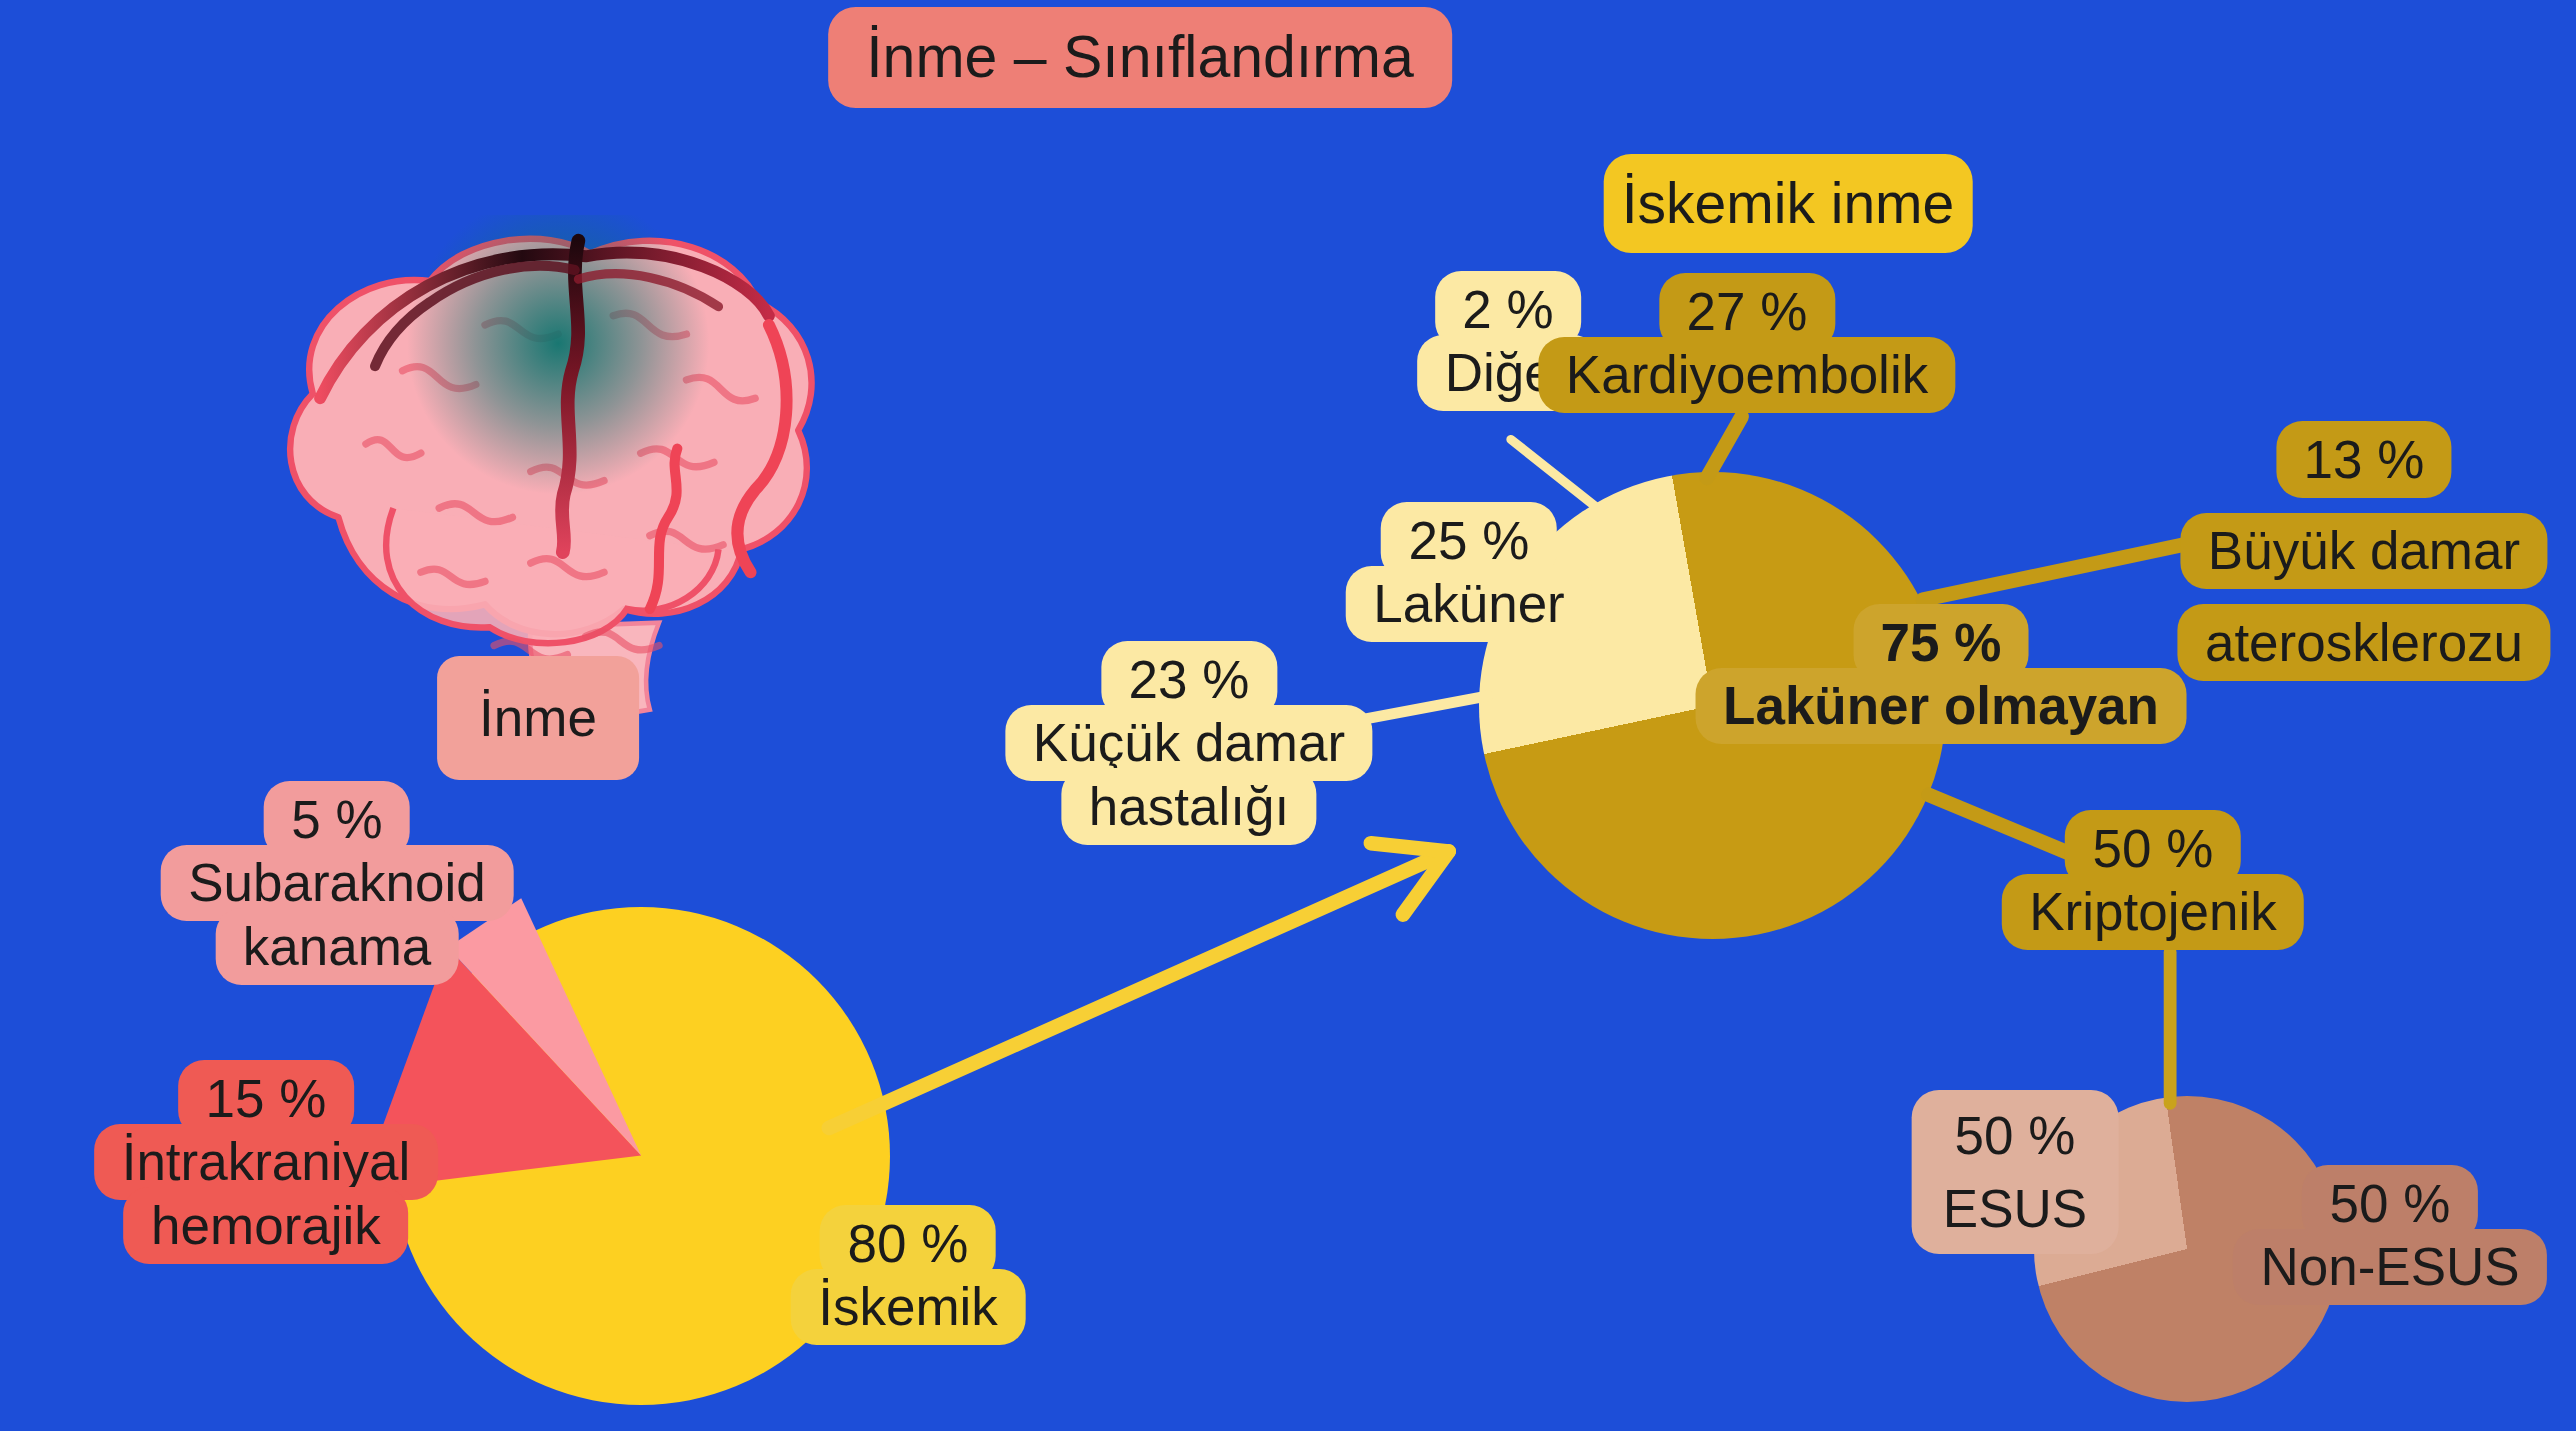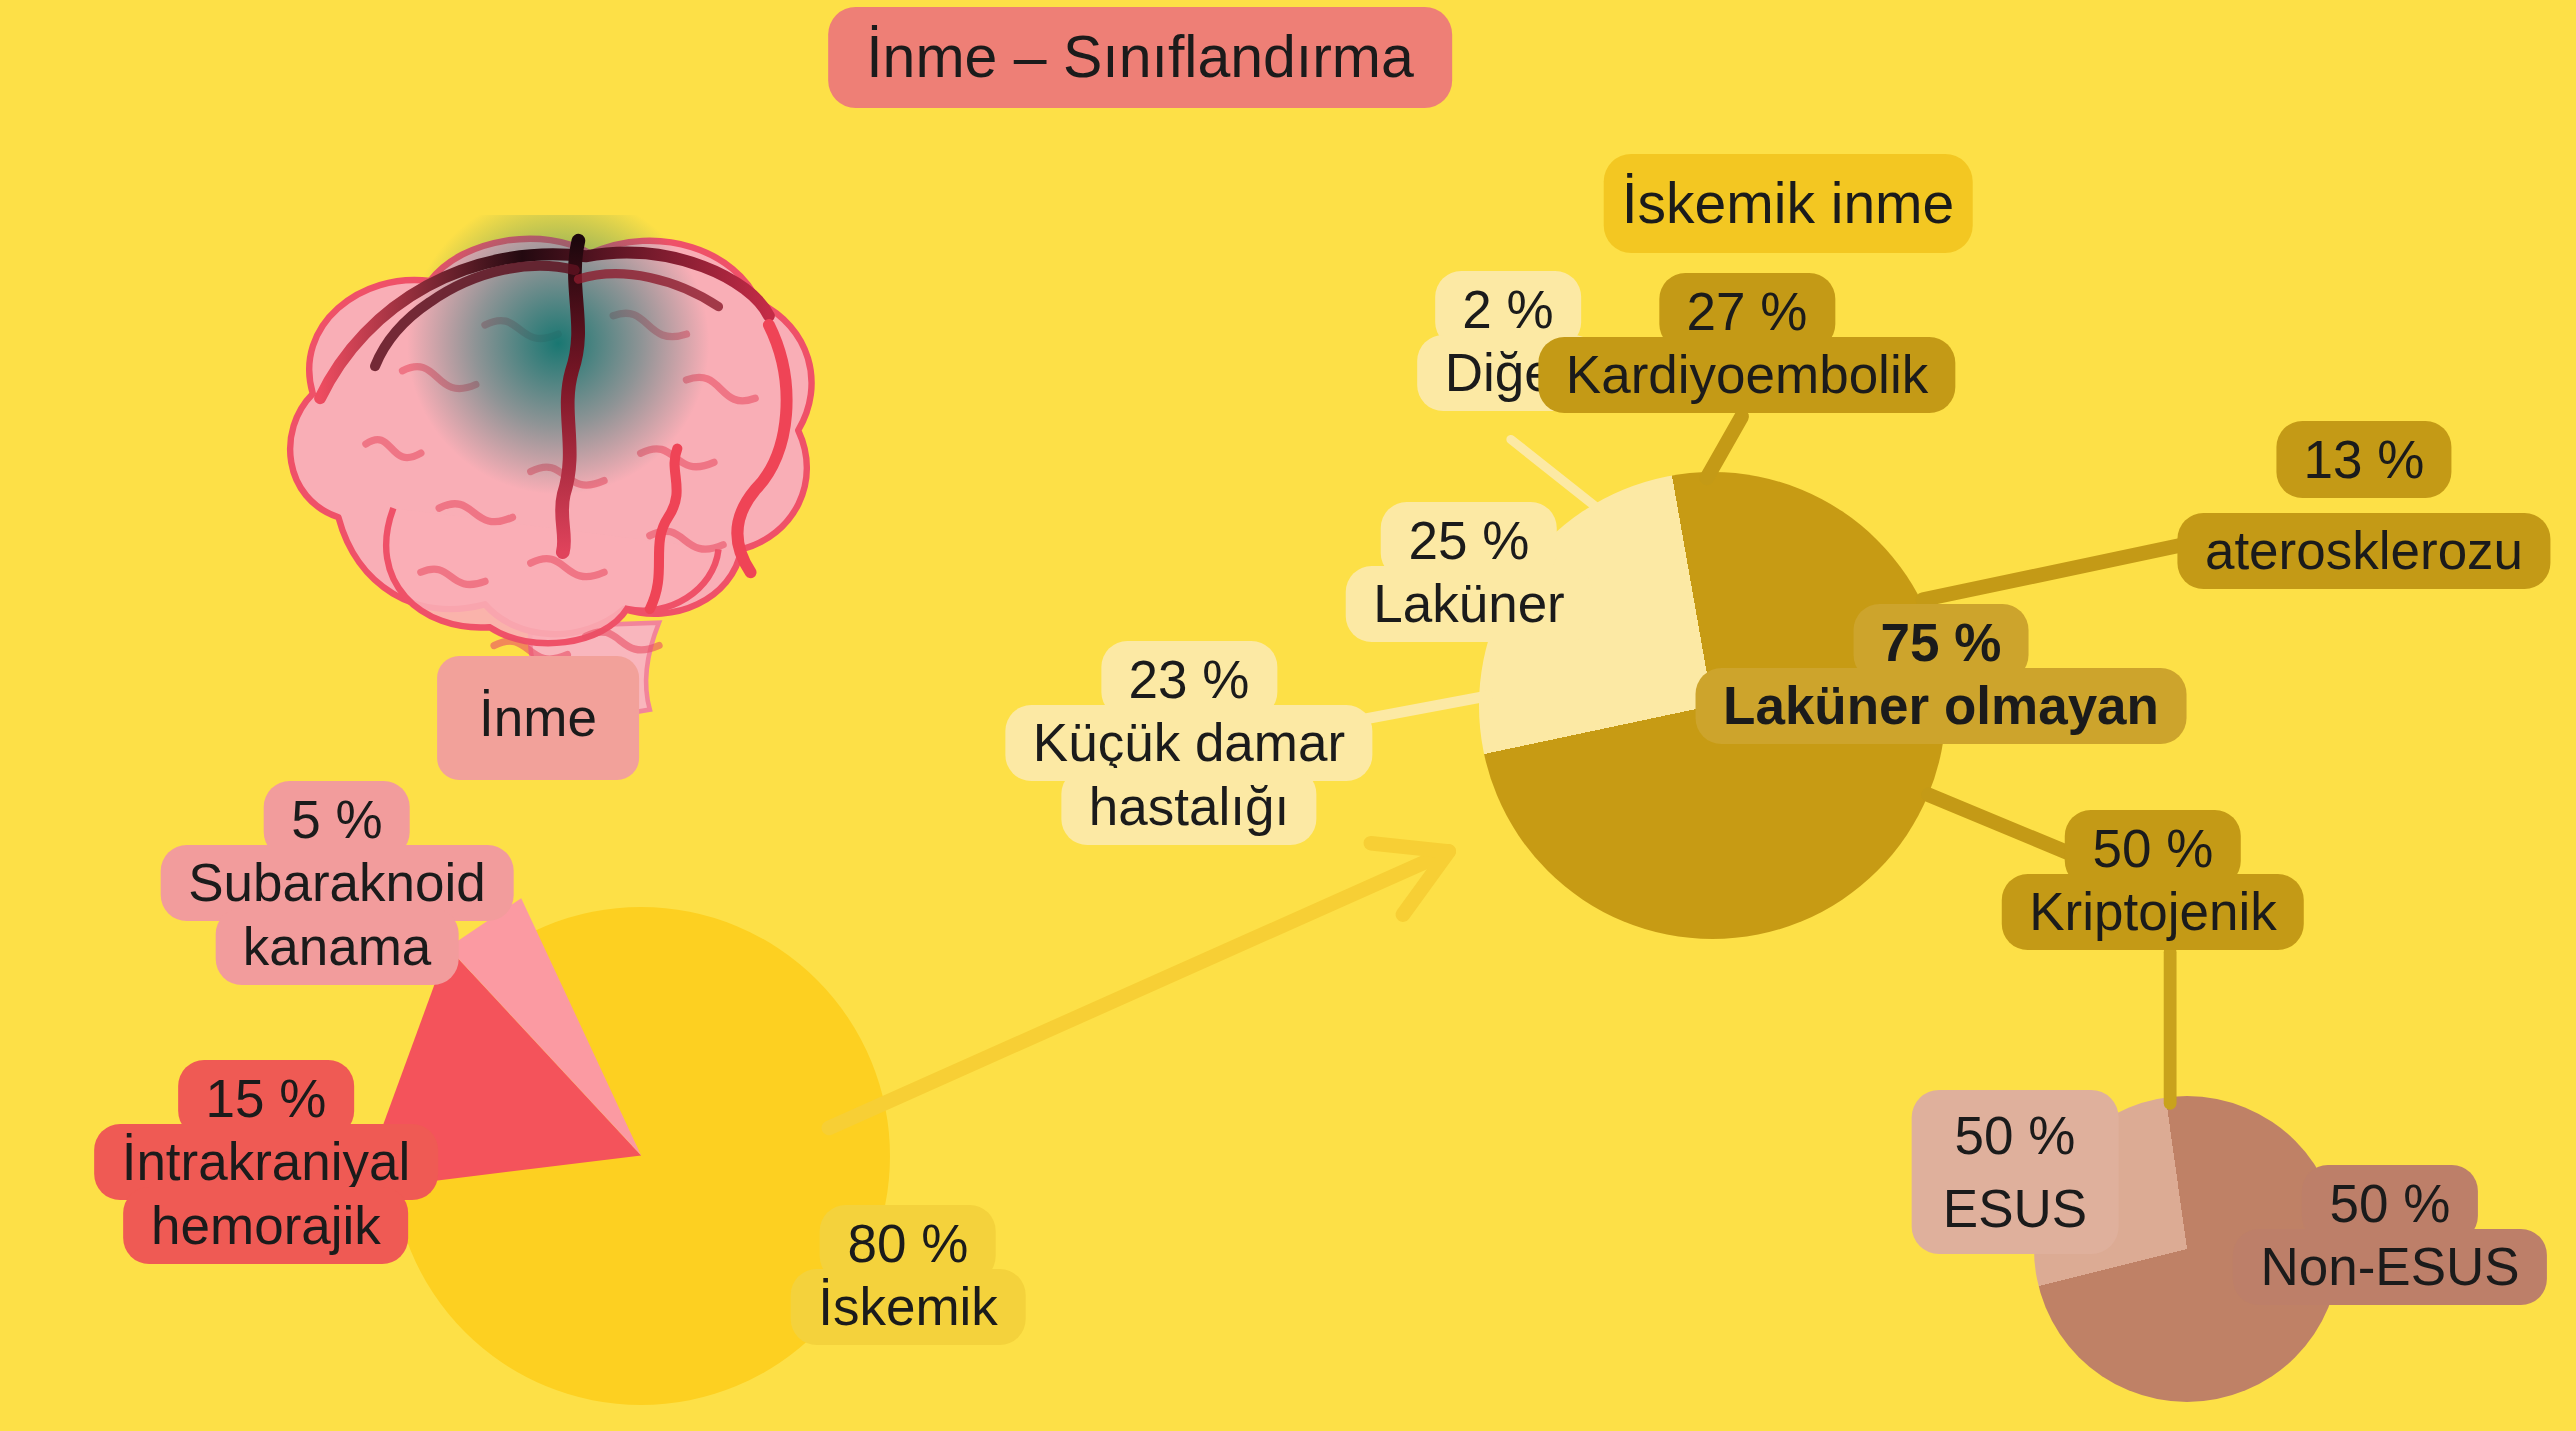--- a/index.html
+++ b/index.html
@@ -1,17 +1,17 @@
 <!DOCTYPE html>
 <html style="font-size:14.7px"><head>
 <meta charset="utf-8">
 <style>
   html,body{margin:0;padding:0;background:#ffffff;}
   .stage{
-    position:relative;width:2576px;height:1431px;overflow:hidden;background:#fde047;
+    position:relative;width:2576px;height:1431px;overflow:hidden;background:#1d4ed8;
     font-family:"Liberation Sans",sans-serif;color:#1b1b1b;
   }
   .pie{position:absolute;border-radius:50%;z-index:1;}
   #pie-stroke{left:392px;top:907px;width:498px;height:498px;background:#fdd021;}
   #pie-iskemik{left:1479px;top:472px;width:467px;height:467px;
     background:conic-gradient(from 258deg,#fce9a4 0deg 92deg,#c79b14 92deg 360deg);}
   #pie-kriptojenik{left:2034px;top:1096px;width:306px;height:306px;
     background:conic-gradient(from 256deg,#dcab94 0deg 96deg,#bf8166 96deg 360deg);}
   .overlay{position:absolute;left:0;top:0;z-index:2;}
   .brain{position:absolute;left:256px;top:215px;z-index:1;}
@@ -127,20 +127,21 @@
     <span>Diğer</span>
   </div>
 
   <div class="node" style="--bg:#c49a16; left:1747px; top:273px;align-items:center;">
     <span>27 %</span>
     <span>Kardiyoembolik</span>
   </div>
 
   <div class="node" style="--bg:#c49a16; left:2364px; top:421px;gap:28px;">
     <span>13 %</span>
+    <span>Büyük damar</span>
     <span>aterosklerozu</span>
   </div>
 
   <div class="node" style="--bg:#fce9a4; left:1469px; top:502px;">
     <span>25 %</span>
     <span>Laküner</span>
   </div>
 
   <div class="node" style="--bg:#cda42c; left:1941px; top:604px;font-weight:bold;">
     <span>75 %</span>

